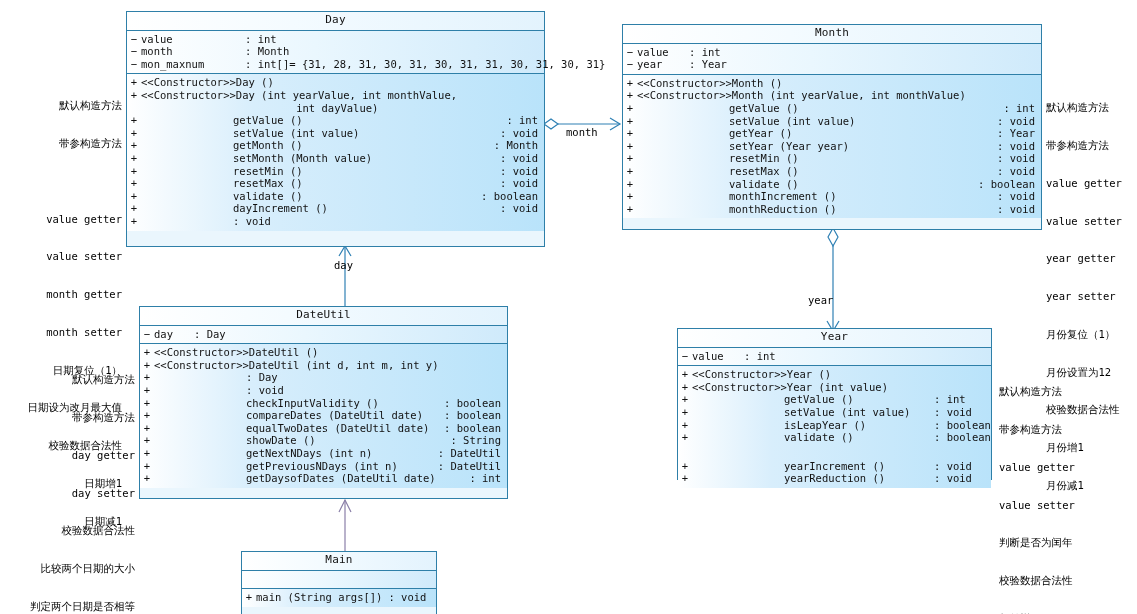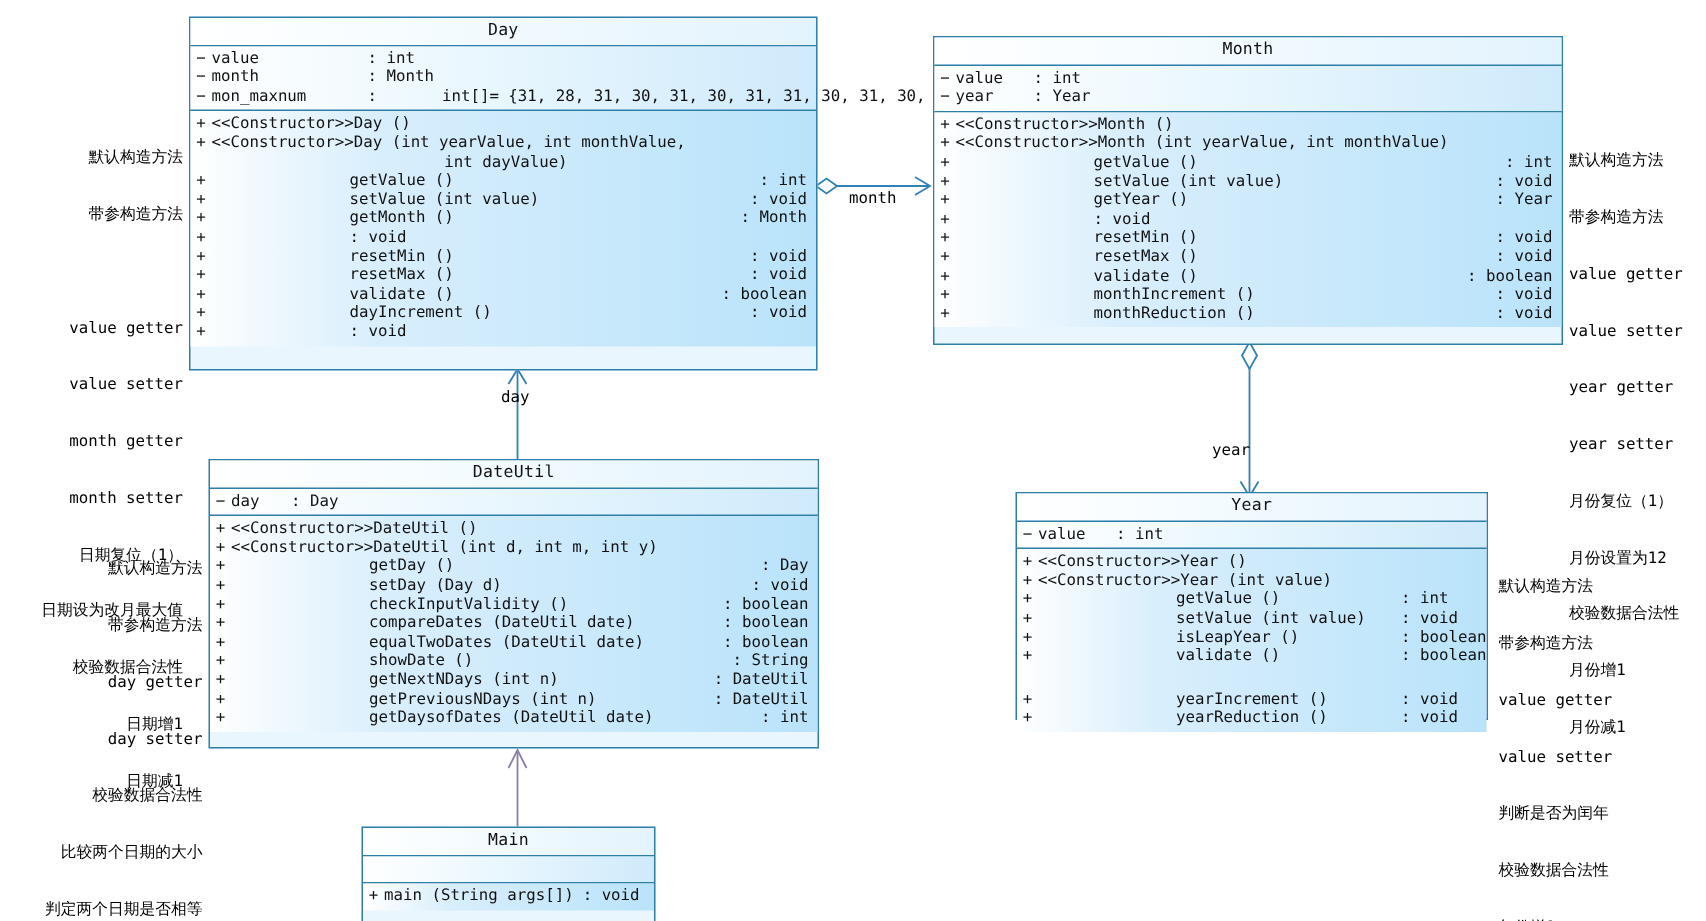--- a/index.html
+++ b/index.html
@@ -117,21 +117,21 @@
         <span class="cont">: </span><span class="attr-type">int</span>
       </div>
       <div class="row">
         <span class="vis">−</span>
         <span class="attr-name" style="width:104px;">month</span>
         <span class="cont">: </span><span class="attr-type">Month</span>
       </div>
       <div class="row">
         <span class="vis">−</span>
         <span class="attr-name" style="width:104px;">mon_maxnum</span>
-        <span class="cont">: </span><span class="attr-type" style="width:48px;margin-left:37px;">int[]</span>
+        <span class="cont">: </span><span class="attr-type" style="width:48px;">int[]</span>
         <span class="attr-init">= {31, 28, 31, 30, 31, 30, 31, 31, 30, 31, 30, 31}</span>
       </div>
     </div>
     <div class="ops">
       <div class="row">
         <span class="vis">+</span>
         <span class="stereo">&lt;&lt;Constructor&gt;&gt;</span>
         <span class="sig">Day ()</span>
       </div>
       <div class="row">
@@ -158,20 +158,21 @@
       </div>
       <div class="row">
         <span class="vis">+</span>
         <span class="stereo"></span>
         <span class="sig">getMonth ()</span>
         <span class="typ">Month</span>
       </div>
       <div class="row">
         <span class="vis">+</span>
         <span class="stereo"></span>
+        <span class="sig">setMonth (Month value)</span>
         <span class="typ">void</span>
       </div>
       <div class="row">
         <span class="vis">+</span>
         <span class="stereo"></span>
         <span class="sig">resetMin ()</span>
         <span class="typ">void</span>
       </div>
       <div class="row">
         <span class="vis">+</span>
@@ -253,20 +254,21 @@
       </div>
       <div class="row">
         <span class="vis">+</span>
         <span class="stereo"></span>
         <span class="sig">getYear ()</span>
         <span class="typ">Year</span>
       </div>
       <div class="row">
         <span class="vis">+</span>
         <span class="stereo"></span>
+        <span class="sig">setYear (Year year)</span>
         <span class="typ">void</span>
       </div>
       <div class="row">
         <span class="vis">+</span>
         <span class="stereo"></span>
         <span class="sig">resetMin ()</span>
         <span class="typ">void</span>
       </div>
       <div class="row">
         <span class="vis">+</span>
@@ -302,21 +304,21 @@
     <div>value setter</div>
     <div>year getter</div>
     <div>year setter</div>
     <div>月份复位（1）</div>
     <div>月份设置为12</div>
     <div>校验数据合法性</div>
     <div>月份增1</div>
     <div>月份减1</div>
   </div>
 
-  <div class="uml" id="box-dateutil" style="left:139px;top:306px;width:407px;height:193px;">
+  <div class="uml" id="box-dateutil" style="left:139px;top:306px;width:369px;height:193px;">
     <div class="title">DateUtil</div>
     <div class="attrs">
       <div class="row">
         <span class="vis">−</span>
         <span class="attr-name" style="width:40px;">day</span>
         <span class="cont">: </span><span class="attr-type">Day</span>
       </div>
     </div>
     <div class="ops">
       <div class="row">
@@ -325,27 +327,25 @@
         <span class="sig">DateUtil ()</span>
       </div>
       <div class="row">
         <span class="vis">+</span>
         <span class="stereo">&lt;&lt;Constructor&gt;&gt;</span>
         <span class="sig">DateUtil (int d, int m, int y)</span>
       </div>
       <div class="row">
         <span class="vis">+</span>
         <span class="stereo"></span>
-        <span class="sig">getDay ()</span>
         <span class="typ">Day</span>
       </div>
       <div class="row">
         <span class="vis">+</span>
         <span class="stereo"></span>
-        <span class="sig">setDay (Day d)</span>
         <span class="typ">void</span>
       </div>
       <div class="row">
         <span class="vis">+</span>
         <span class="stereo"></span>
         <span class="sig">checkInputValidity ()</span>
         <span class="typ">boolean</span>
       </div>
       <div class="row">
         <span class="vis">+</span>

